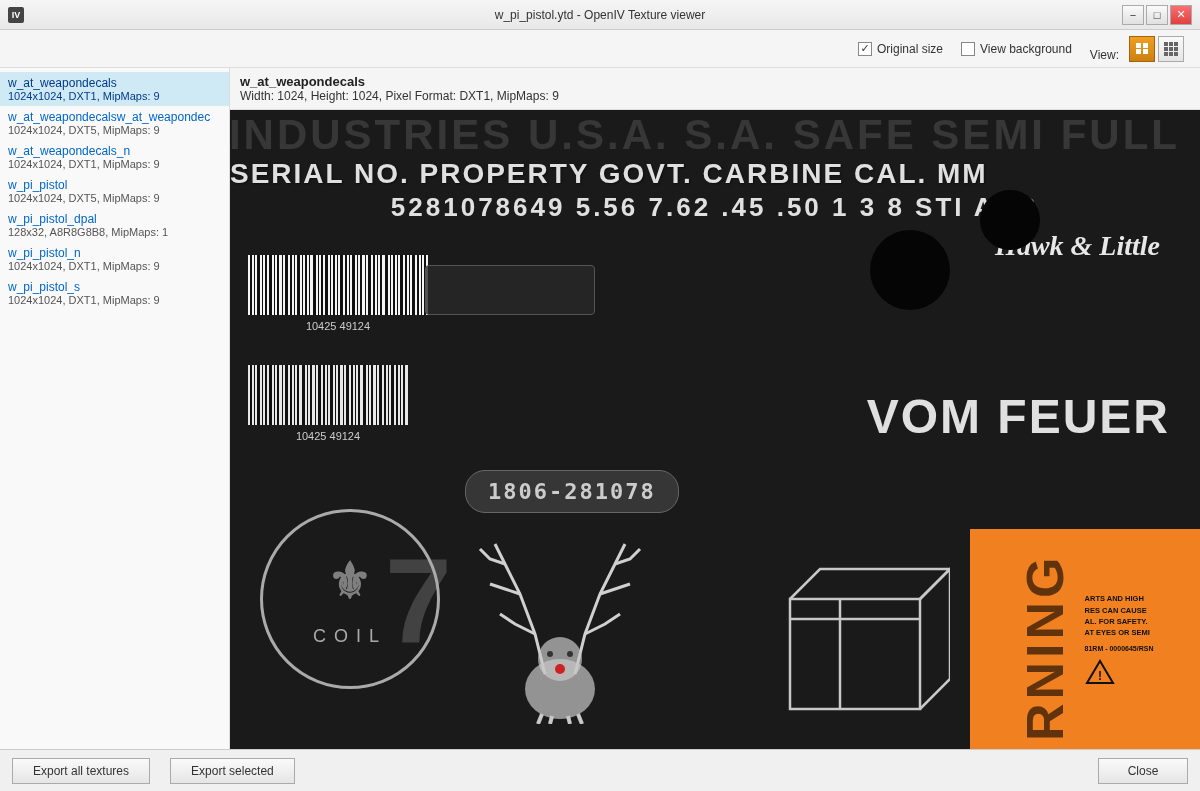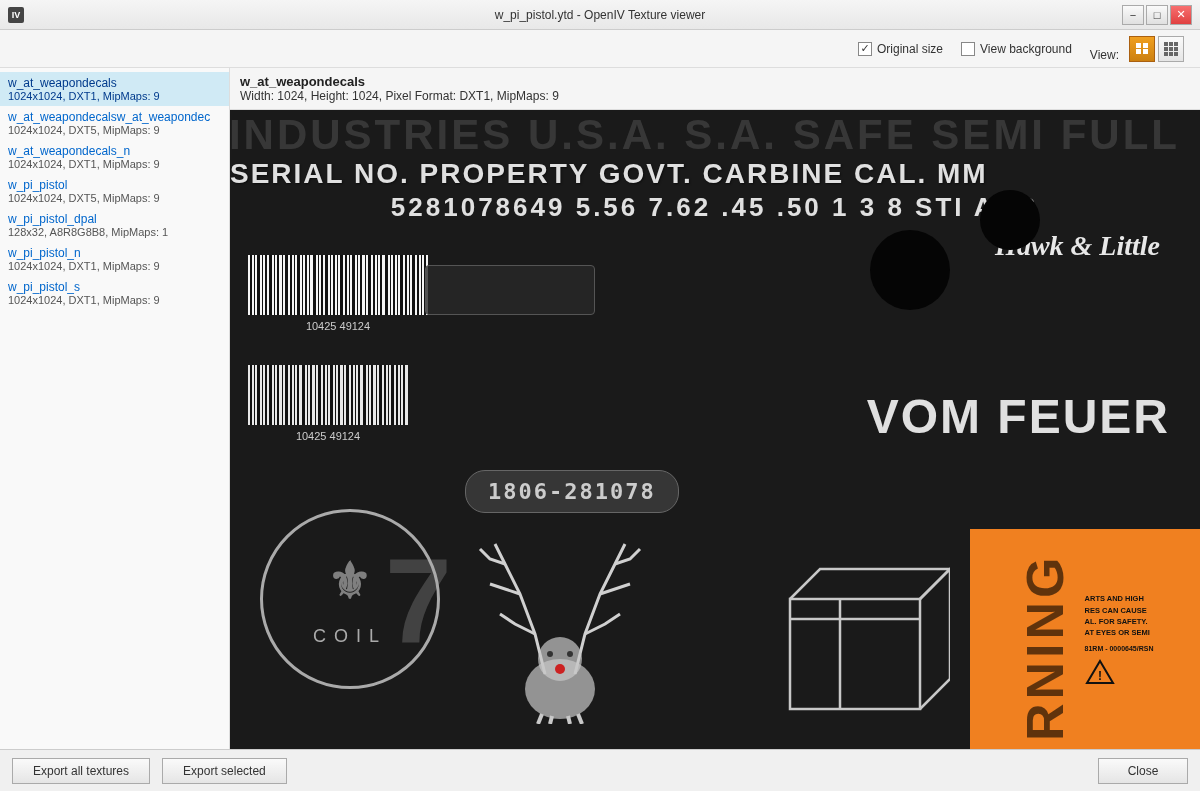--- a/index.html
+++ b/index.html
@@ -466,21 +466,21 @@
       height: 42px;
       background: #f0f0f0;
       border-top: 1px solid #ccc;
       display: flex;
       align-items: center;
       justify-content: space-between;
       padding: 0 12px;
     }
     .footer-left {
       display: flex;
-      gap: 12px;
+      gap: 20px;
       justify-content: center;
     }
     .footer-btn {
       padding: 5px 20px;
       border: 1px solid #aaa;
       background: linear-gradient(to bottom, #fafafa, #e5e5e5);
       cursor: pointer;
       font-size: 12px;
       color: #333;
       min-width: 90px;

